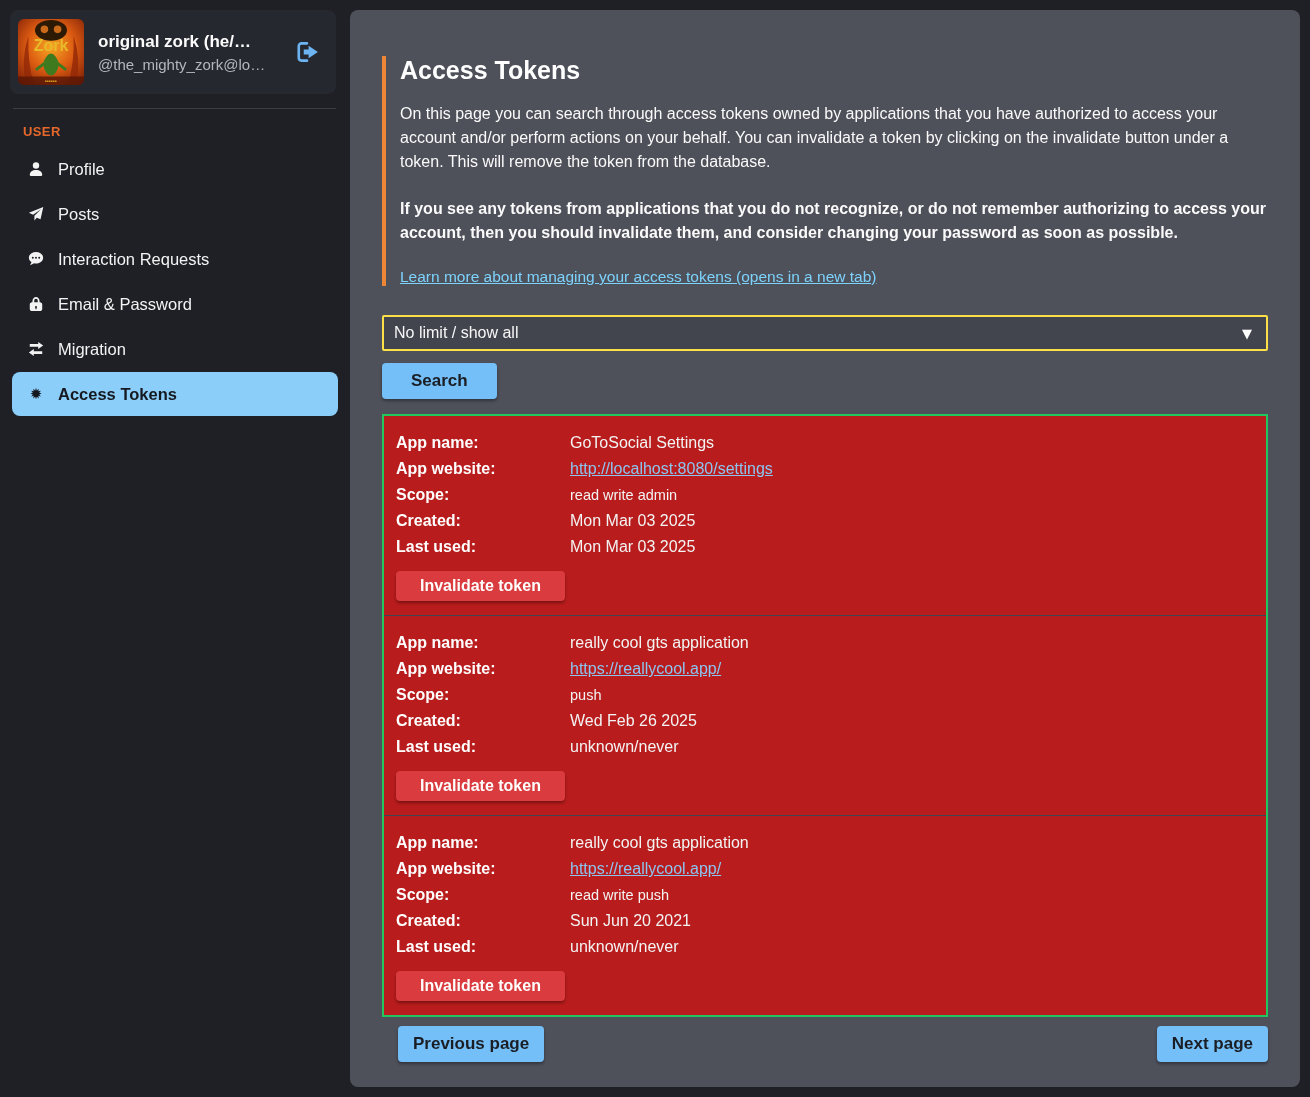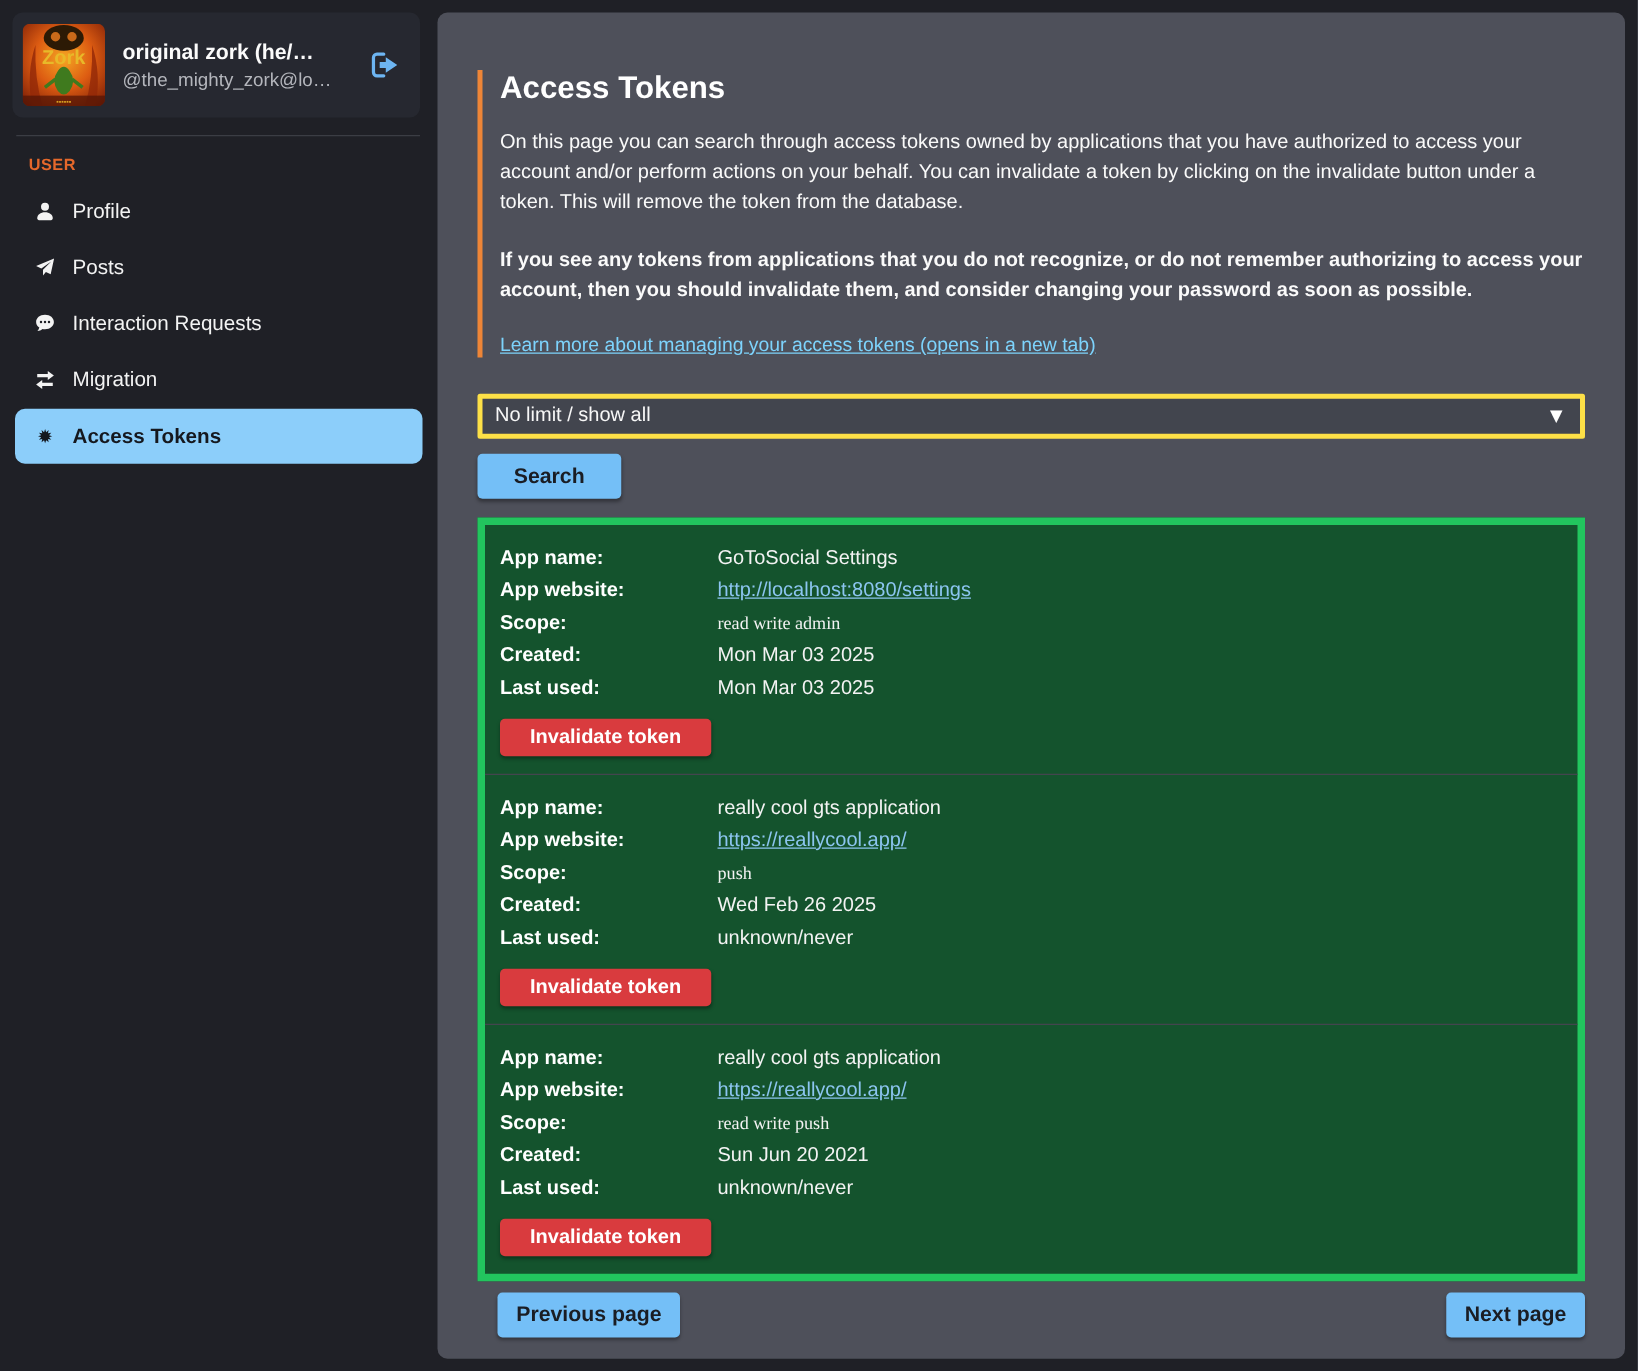--- a/index.html
+++ b/index.html
@@ -82,21 +82,21 @@
     font-size:15.5px;
     color:#7dd3fc;
     text-decoration:underline;
     cursor:pointer;
   }
 
   .form-label { font-size:16px; font-weight:bold; margin-bottom:7px; }
   .select {
     width:886px; height:36px;
     background:#42454e;
-    border:4px solid #fde047;
+    border:2px solid #fde047;
     border-radius:2px;
     display:flex; align-items:center;
     padding:0 14px 0 10px;
     font-size:16px;
     cursor:pointer;
   }
   .select .select-value { flex:1; }
   .select .arrow { font-size:13px; color:#ffffff; font-family:"DejaVu Sans", sans-serif; }
 
   .btn {
@@ -105,29 +105,29 @@
     font-weight:bold;
     box-shadow:0 2px 3px rgba(0,0,0,.35);
   }
   .btn-blue { background:#74bff7; color:#1a1d24; }
   .btn-red  { background:#d93b3e; color:#ffffff; }
   .search-btn { margin-top:12px; font-size:17px; padding:8px 29px; }
 
   .token-list {
     margin-top:15px;
     width:886px;
-    background:#14532d;
-    border:6px solid #22c55e;
+    background:#b91c1c;
+    border:2px solid #22c55e;
   }
   .token-entry { padding:14px 16px 14px 12px; }
   .token-entry + .token-entry { border-top:1px solid #43454e; }
   .token-row { display:flex; line-height:26px; font-size:16px; }
   .token-label { width:174px; flex:0 0 174px; font-weight:bold; color:#ffffff; }
   .token-value { color:#f3f3f3; }
-  .token-value.mono { font-family:Liberation Serif, serif; font-size:14.5px; }
+  .token-value.mono { font-family:Liberation Sans, sans-serif; font-size:14.5px; }
   .token-link { color:#8cc5f0; text-decoration:underline; cursor:pointer; }
   .invalidate-btn { margin-top:11px; font-size:16px; padding:6px 24px; }
 
   .pagination { width:886px; margin-top:9px; display:flex; justify-content:space-between;padding-left:16px; }
   .page-btn { font-size:17px; padding:8px 15px; }
 </style>
 </head>
 <body>
 
 <aside class="sidebar">
@@ -194,20 +194,28 @@
       <span class="icon">
         <svg viewBox="0 0 18 18">
             <path fill-rule="evenodd" d="M9 1C4.3 1 1 3.9 1 7.5c0 2.1 1.1 3.8 2.9 4.9-.2 1.1-.8 2.2-1.7 3.1 1.7-.1 3.4-.8 4.6-1.8.7.2 1.4.3 2.2.3 4.7 0 8-2.9 8-6.5S13.7 1 9 1zM5.4 8.6a1.1 1.1 0 1 1 0-2.2 1.1 1.1 0 0 1 0 2.2zm3.6 0a1.1 1.1 0 1 1 0-2.2 1.1 1.1 0 0 1 0 2.2zm3.6 0a1.1 1.1 0 1 1 0-2.2 1.1 1.1 0 0 1 0 2.2z"></path>
           </svg>
       </span>
       <span>Interaction Requests</span>
     </div>
     <div class="nav-item">
       <span class="icon">
         <svg viewBox="0 0 18 18">
+            <path fill-rule="evenodd" d="M5 7V5.5C5 3 6.8 1 9 1s4 2 4 4.5V7h.5C14.9 7 16 8.1 16 9.5v5c0 1.4-1.1 2.5-2.5 2.5h-9C3.1 17 2 15.9 2 14.5v-5C2 8.1 3.1 7 4.5 7H5zm2 0h4V5.5C11 4 10.1 3 9 3S7 4 7 5.5V7zm2 4.2a1.2 1.2 0 0 0-.6 2.2v1.4h1.2v-1.4A1.2 1.2 0 0 0 9 11.2z"></path>
+          </svg>
+      </span>
+      <span>Email &amp; Password</span>
+    </div>
+    <div class="nav-item">
+      <span class="icon">
+        <svg viewBox="0 0 18 18">
             <path d="M11.5 1 17 5l-5.5 4V6.5H2v-3h9.5V1z"></path>
             <path d="M6.5 9 1 13l5.5 4v-2.5H16v-3H6.5V9z"></path>
           </svg>
       </span>
       <span>Migration</span>
     </div>
     <div class="nav-item selected">
       <span class="icon glyph-icon">✹</span>
       <span>Access Tokens</span>
     </div>

